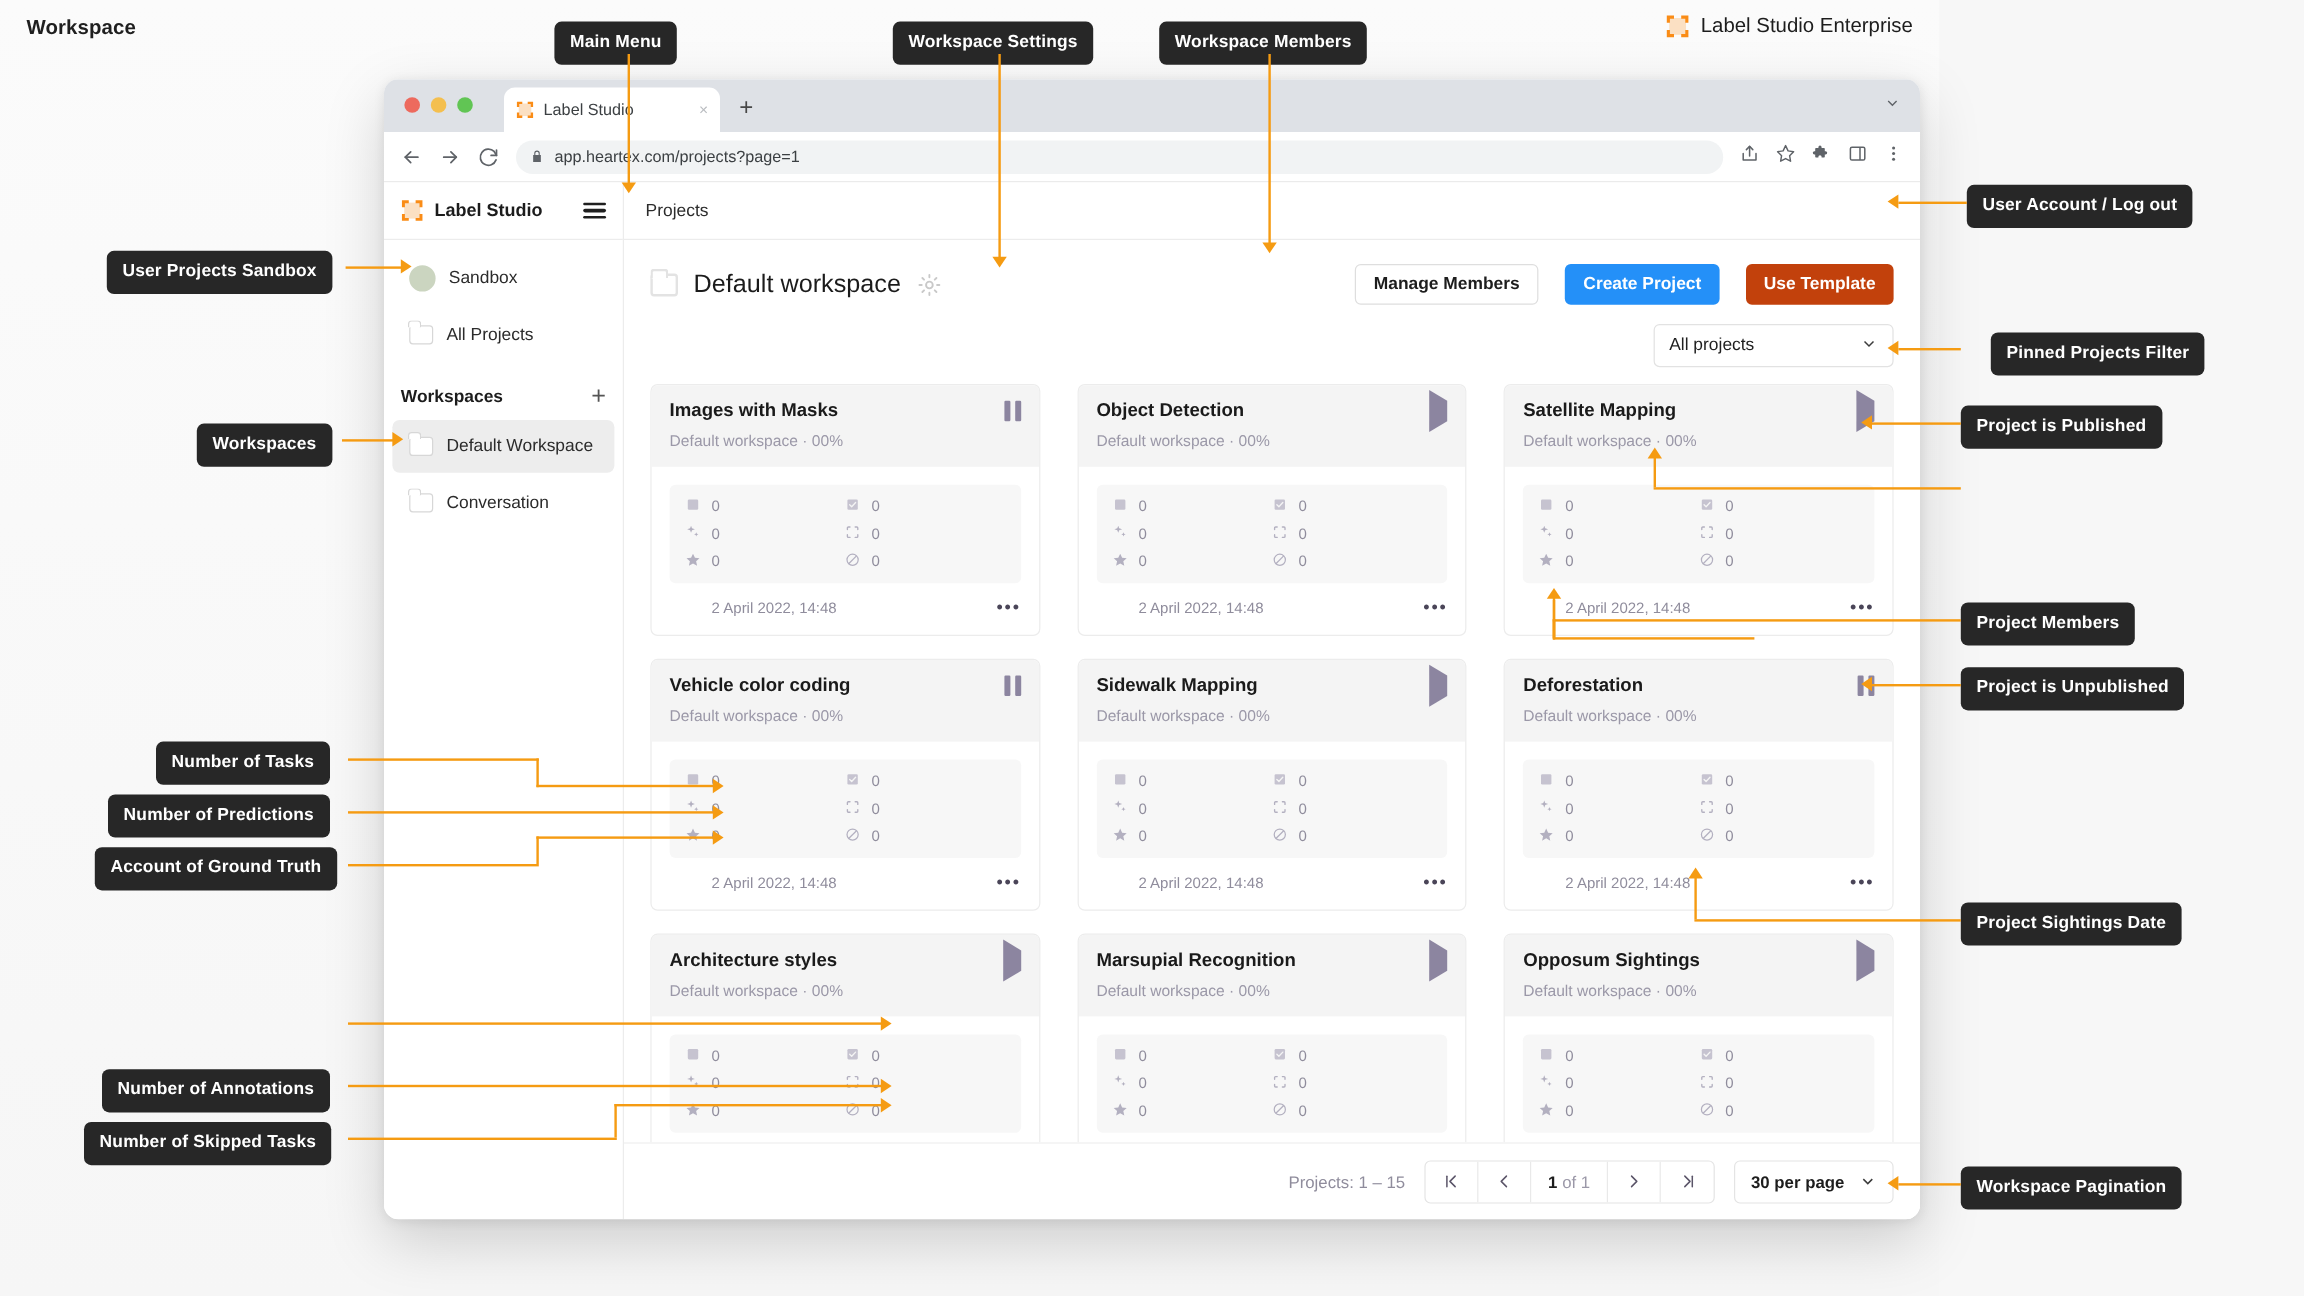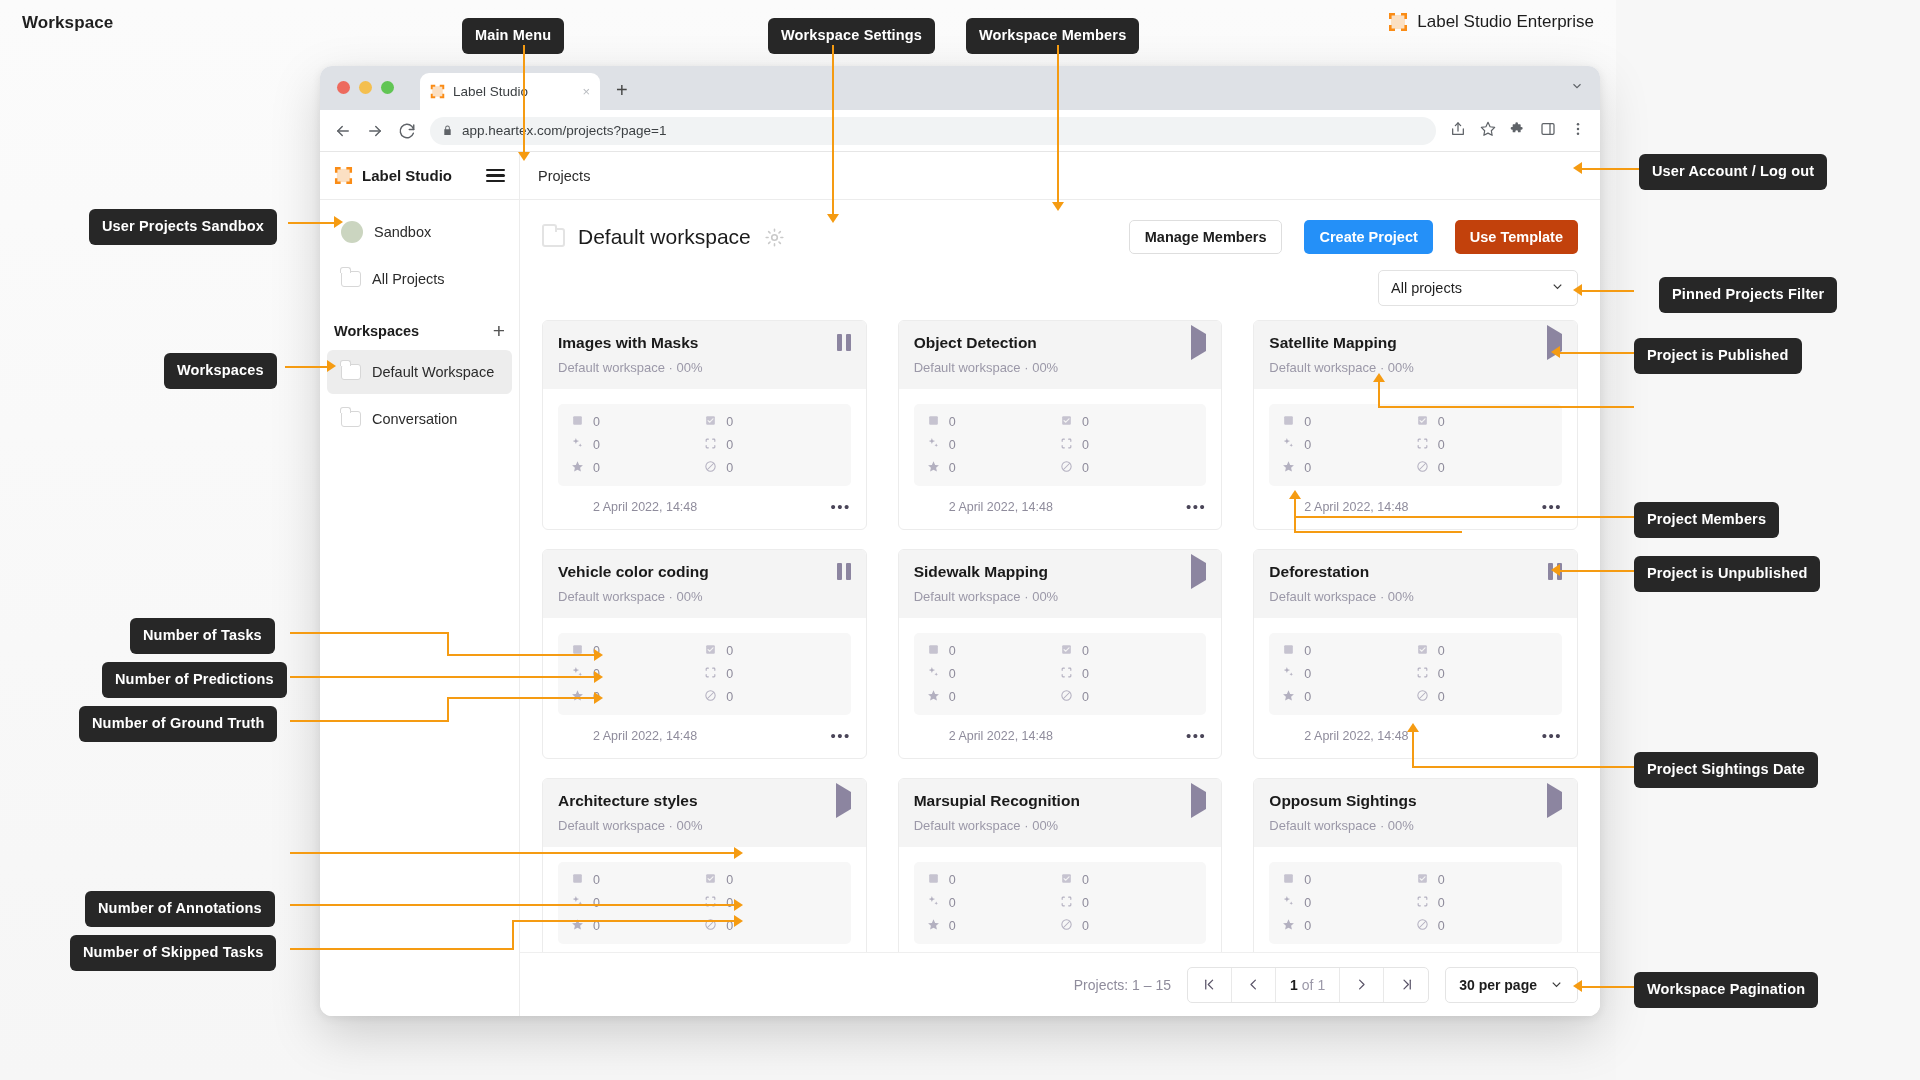--- a/index.html
+++ b/index.html
@@ -936,21 +936,21 @@
           </span>
         </div>
       </div>
     </div>
   </div>
 
   <div class="chip" style="left:462px; top:18px;">Main Menu</div>
   <div class="ln lnv" style="left:523px; top:45px; height:110px;"></div>
   <div class="arrow-d" style="left:518px; top:152px;"></div>
 
-  <div class="chip" style="left:744px; top:18px;margin-left:24px;">Workspace Settings</div>
+  <div class="chip" style="left:744px; top:18px;">Workspace Settings</div>
   <div class="ln lnv" style="left:832px; top:45px; height:172px;"></div>
   <div class="arrow-d" style="left:827px; top:214px;"></div>
 
   <div class="chip" style="left:966px; top:18px;">Workspace Members</div>
   <div class="ln lnv" style="left:1057px; top:45px; height:160px;"></div>
   <div class="arrow-d" style="left:1052px; top:202px;"></div>
 
   <div class="chip" style="left:89px; top:209px;">User Projects Sandbox</div>
   <div class="ln lnh" style="left:288px; top:222px; width:48px;"></div>
   <div class="arrow-r" style="left:334px; top:216px;"></div>
@@ -958,25 +958,25 @@
   <div class="chip" style="left:164px; top:353px;">Workspaces</div>
   <div class="ln lnh" style="left:285px; top:366px; width:44px;"></div>
   <div class="arrow-r" style="left:327px; top:360px;"></div>
 
   <div class="chip" style="left:130px; top:618px;">Number of Tasks</div>
   <div class="ln lnh" style="left:290px; top:632px; width:159px;"></div>
   <div class="ln lnv" style="left:447px; top:632px; height:24px;"></div>
   <div class="ln lnh" style="left:447px; top:654px; width:149px;"></div>
   <div class="arrow-r" style="left:594px; top:649px;"></div>
 
-  <div class="chip" style="left:90px; top:662px;margin-left:12px;">Number of Predictions</div>
+  <div class="chip" style="left:90px; top:662px;">Number of Predictions</div>
   <div class="ln lnh" style="left:290px; top:676px; width:306px;"></div>
   <div class="arrow-r" style="left:594px; top:671px;"></div>
 
-  <div class="chip" style="left:79px; top:706px;">Number of Ground Truth</div>
+  <div class="chip" style="left:79px; top:706px;">Account of Ground Truth</div>
   <div class="ln lnh" style="left:290px; top:720px; width:159px;"></div>
   <div class="ln lnv" style="left:447px; top:697px; height:23px;"></div>
   <div class="ln lnh" style="left:447px; top:697px; width:149px;"></div>
   <div class="arrow-r" style="left:594px; top:692px;"></div>
 
   <div class="ln lnh" style="left:290px; top:852px; width:446px;"></div>
   <div class="arrow-r" style="left:734px; top:847px;"></div>
 
   <div class="chip" style="left:85px; top:891px;">Number of Annotations</div>
   <div class="ln lnh" style="left:290px; top:904px; width:446px;"></div>

